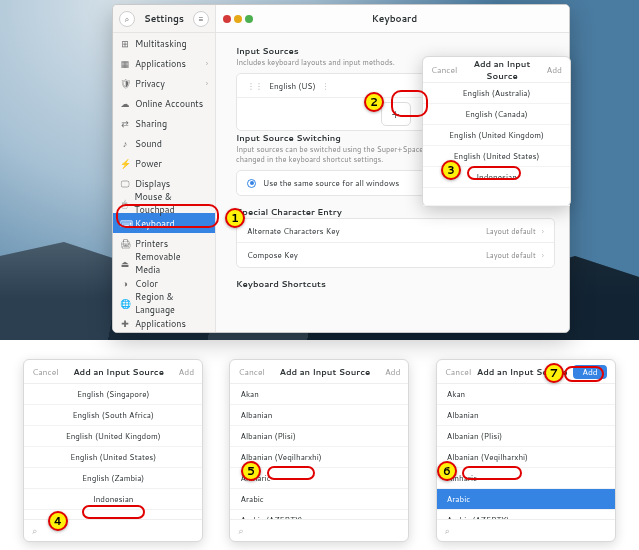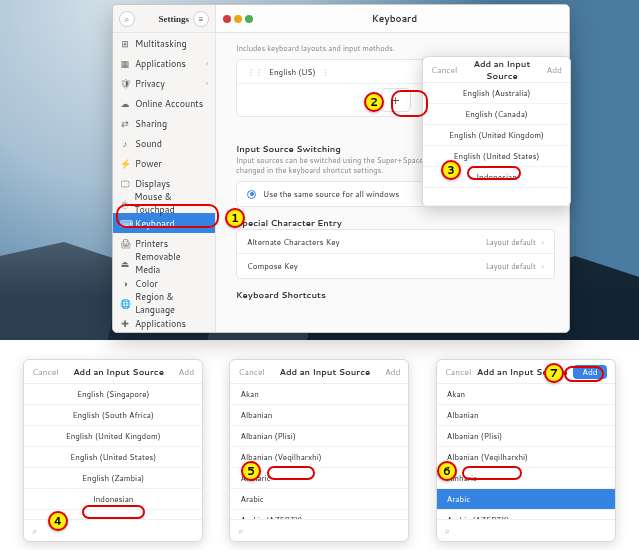--- a/index.html
+++ b/index.html
@@ -26,21 +26,21 @@
   .window {
     position: absolute; left: 112px; top: 4px; width: 458px; height: 329px;
     background: #fafafa; border: 1px solid #c9c9c9; border-radius: 5px;
     box-shadow: 0 8px 24px rgba(0,0,0,.25);
     display: flex; flex-direction: row;
     overflow: hidden;
   }
   .sidebar { width: 103px; background: #f6f5f4; border-right: 1px solid #e4e4e4; display:flex; flex-direction:column; }
   .side-hdr { height: 28px; display:flex; align-items:center; gap:4px; padding: 0 6px; border-bottom:1px solid #e4e4e4; }
   .round { width:16px; height:16px; border:1px solid #cfcfcf; border-radius:50%; background:#fff; display:flex; align-items:center; justify-content:center; font-size:8px; color:#555; }
-  .side-title { font-weight:600; font-size:9px; flex:1; text-align:right;font-family:Liberation Serif, serif; }
+  .side-title { font-weight:600; font-size:9px; flex:1; text-align:center; }
   .side-list { flex:1; overflow:auto; }
   .side-item { display:flex; align-items:center; gap:5px; height:20px; padding:0 7px; color:#2e3436; cursor:pointer; }
   .side-item .ic { width:10px; text-align:center; color:#6d6d6d; font-size:9px;}
   .side-item.sel { background:#3584e4; color:#fff; }
   .side-item.sel .ic { color:#fff; }
   .side-item .chev { margin-left:auto; color:#9d9d9d; font-size:7px;}
 
   .main { flex:1; display:flex; flex-direction:column; }
   .main-hdr { height:28px; display:flex; align-items:center; border-bottom:1px solid #e4e4e4; background:#fdfdfd; }
   .traffic { display:flex; gap:3px; padding:0 7px; }
@@ -181,33 +181,34 @@
       <div class="traffic">
         <div class="tl" style="background:#d43a3a"></div>
         <div class="tl" style="background:#e6a817"></div>
         <div class="tl" style="background:#4caf50"></div>
       </div>
       <div class="main-title">Keyboard</div>
       <div style="width:40px"></div>
     </div>
 
     <div class="content">
+      <div class="sect-h">Input Sources</div>
       <div class="sect-d">Includes keyboard layouts and input methods.</div>
       <div class="card">
         <div class="row">
           <span style="color:#aaa; margin-right:6px">⋮⋮</span>
           <span>English (US)</span>
           <span class="def chevr">⋮</span>
         </div>
         <div class="row" style="justify-content:center">
           <div class="plusbtn">+</div>
         </div>
       </div>
 
-      <div class="sect-h" style="margin-top:26px">Input Source Switching</div>
+      <div class="sect-h" style="margin-top:1px">Input Source Switching</div>
       <div class="sect-d">Input sources can be switched using the Super+Space keyboard shortcut. This can be changed in the keyboard shortcut settings.</div>
       <div class="card">
         <div class="row">
           <span class="radio on"></span>
           <span>Use the same source for all windows</span>
         </div>
       </div>
 
       <div class="sect-h" style="margin-top:10px">Special Character Entry</div>
       <div class="card">

